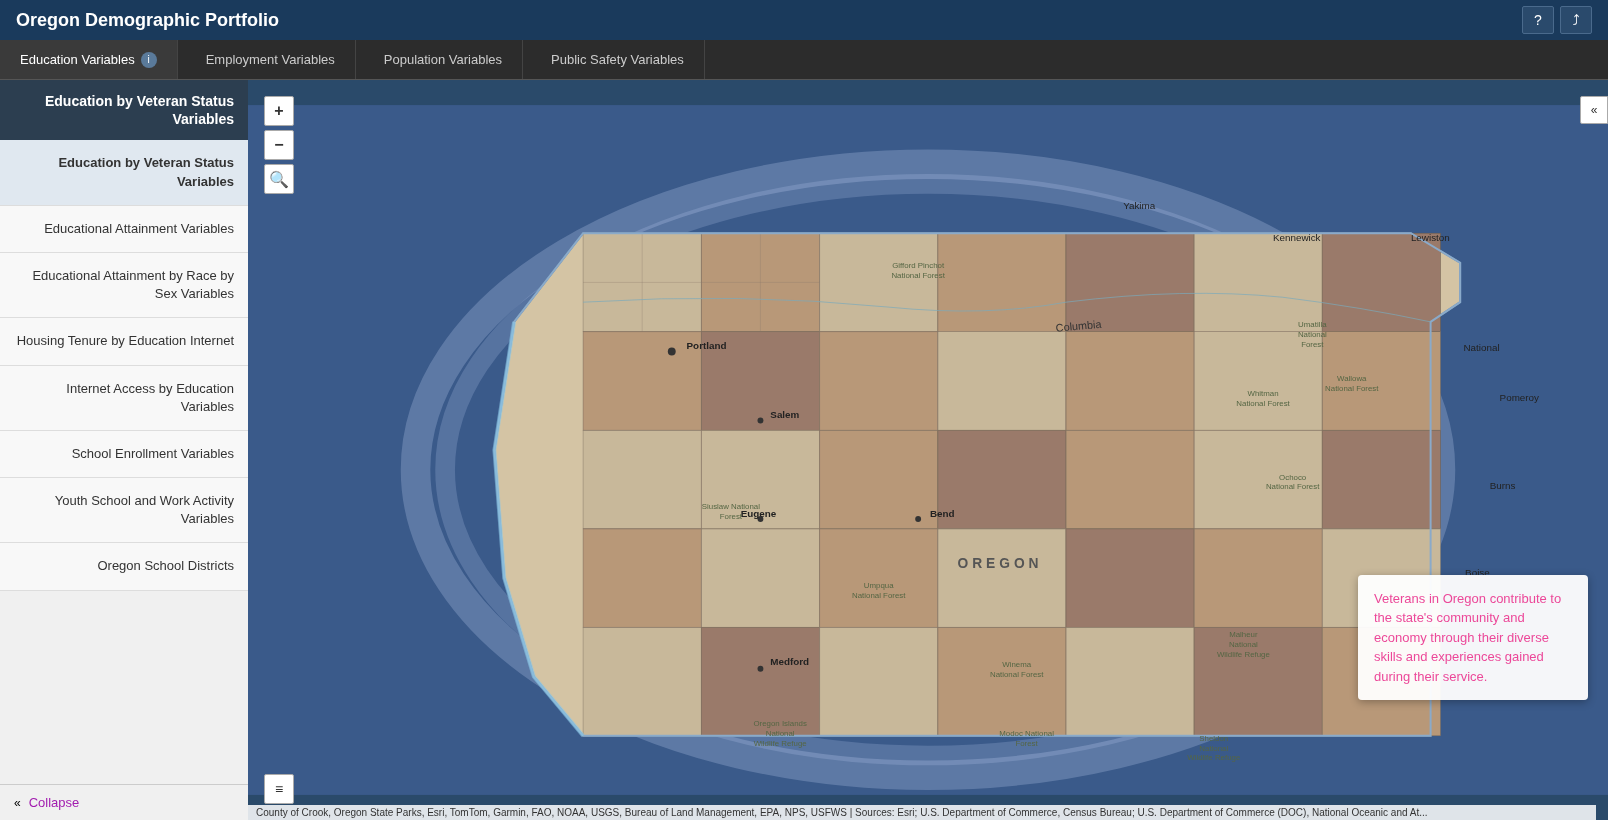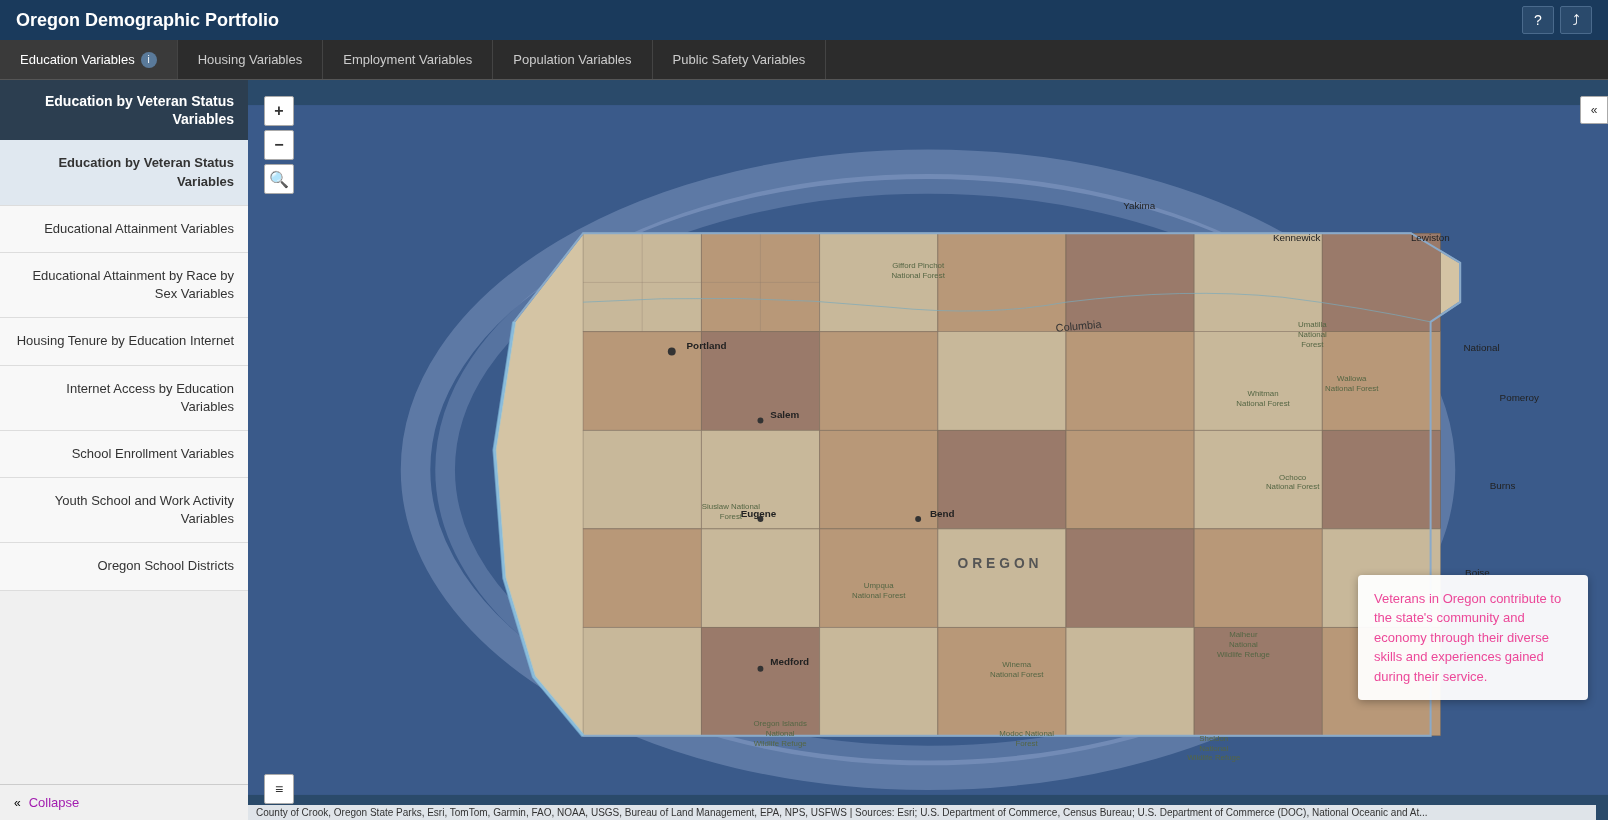--- a/index.html
+++ b/index.html
@@ -36,20 +36,21 @@
       font-size: 14px;
       border-radius: 2px;
     }
 
     
     #tabbar {
       display: flex;
       background: #2c2c2c;
       height: 40px;
       border-bottom: 1px solid #555;
+      gap: 8px;
     }
     .tab {
       display: flex;
       align-items: center;
       padding: 0 20px;
       color: #ccc;
       font-size: 13px;
       cursor: pointer;
       border-right: 1px solid #444;
       white-space: nowrap;
@@ -286,23 +287,20 @@
   <div id="header-actions">
     <div class="header-btn">?</div>
     <div class="header-btn">⤴</div>
   </div>
 </div>
 
 <div id="tabbar">
   <div class="tab active">
     <span>Education Variables</span>
     <span class="tab-info">i</span>
-  </div>
-  <div class="tab">
-    <span>Housing Variables</span>
   </div>
   <div class="tab">
     <span>Employment Variables</span>
   </div>
   <div class="tab">
     <span>Population Variables</span>
   </div>
   <div class="tab">
     <span>Public Safety Variables</span>
   </div>

